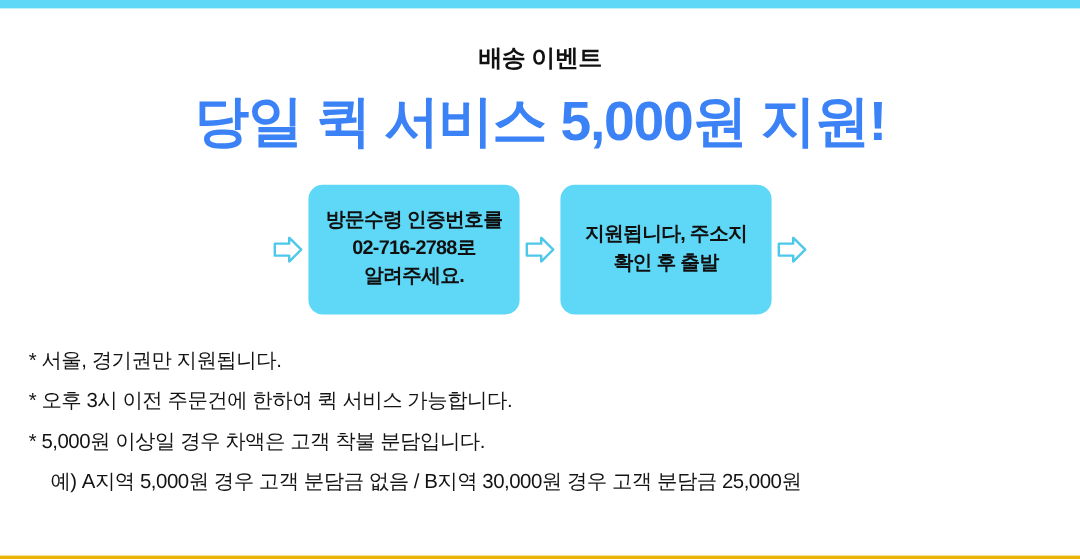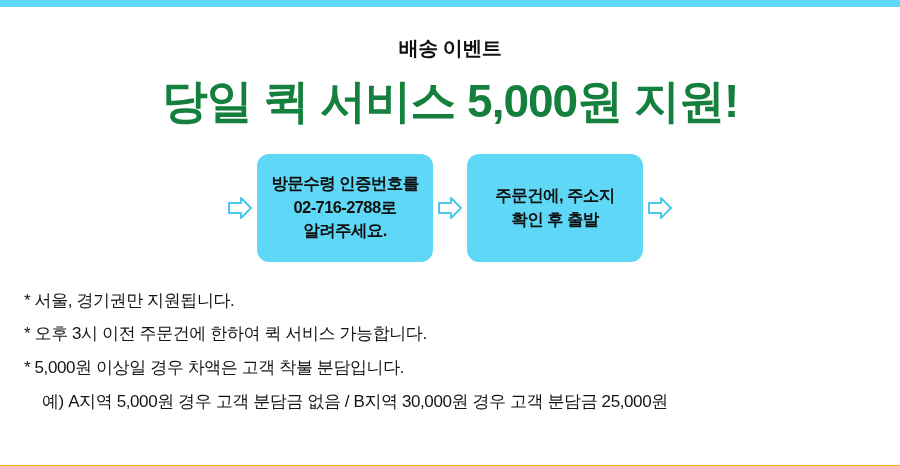--- a/index.html
+++ b/index.html
@@ -12,36 +12,36 @@
     background: #ffffff;
     font-family: "Liberation Sans", sans-serif;
     overflow: hidden;
   }
   .banner {
     position: relative;
     width: 900px;
     height: 466px;
     box-sizing: border-box;
     border-top: 7px solid #5fd8f7;
-    border-bottom: 1px solid #eab308;
+    border-bottom: 3px solid #eab308;
     background: #ffffff;
   }
   .subtitle {
     text-align: center;
     font-size: 20px;
     font-weight: bold;
     color: #111111;
     letter-spacing: -0.5px;
     margin-top: 28px;
   }
   .headline {
     text-align: center;
     font-size: 46px;
     font-weight: bold;
-    color: #15803d;
+    color: #3b82f6;
     letter-spacing: -1px;
     margin-top: 14px;
     line-height: 1.12;
   }
   .steps {
     display: flex;
     align-items: center;
     justify-content: center;
     margin-top: 26px;
     padding: 0 22px;
@@ -116,21 +116,21 @@
 알려주세요.</div>
     </div>
 
     <div class="arrow">
       <svg width="26" height="22" viewBox="0 0 26 22" aria-hidden="true">
         <polygon points="2,6 14,6 14,1 24,11 14,21 14,16 2,16" fill="#ffffff" stroke="#4ec8ea" stroke-width="2" stroke-linejoin="round"></polygon>
       </svg>
     </div>
 
     <div class="step">
-      <div class="step-text">주문건에, 주소지
+      <div class="step-text">지원됩니다, 주소지
 확인 후 출발</div>
     </div>
 
     <div class="arrow">
       <svg width="26" height="22" viewBox="0 0 26 22" aria-hidden="true">
         <polygon points="2,6 14,6 14,1 24,11 14,21 14,16 2,16" fill="#ffffff" stroke="#4ec8ea" stroke-width="2" stroke-linejoin="round"></polygon>
       </svg>
     </div>
 
 

